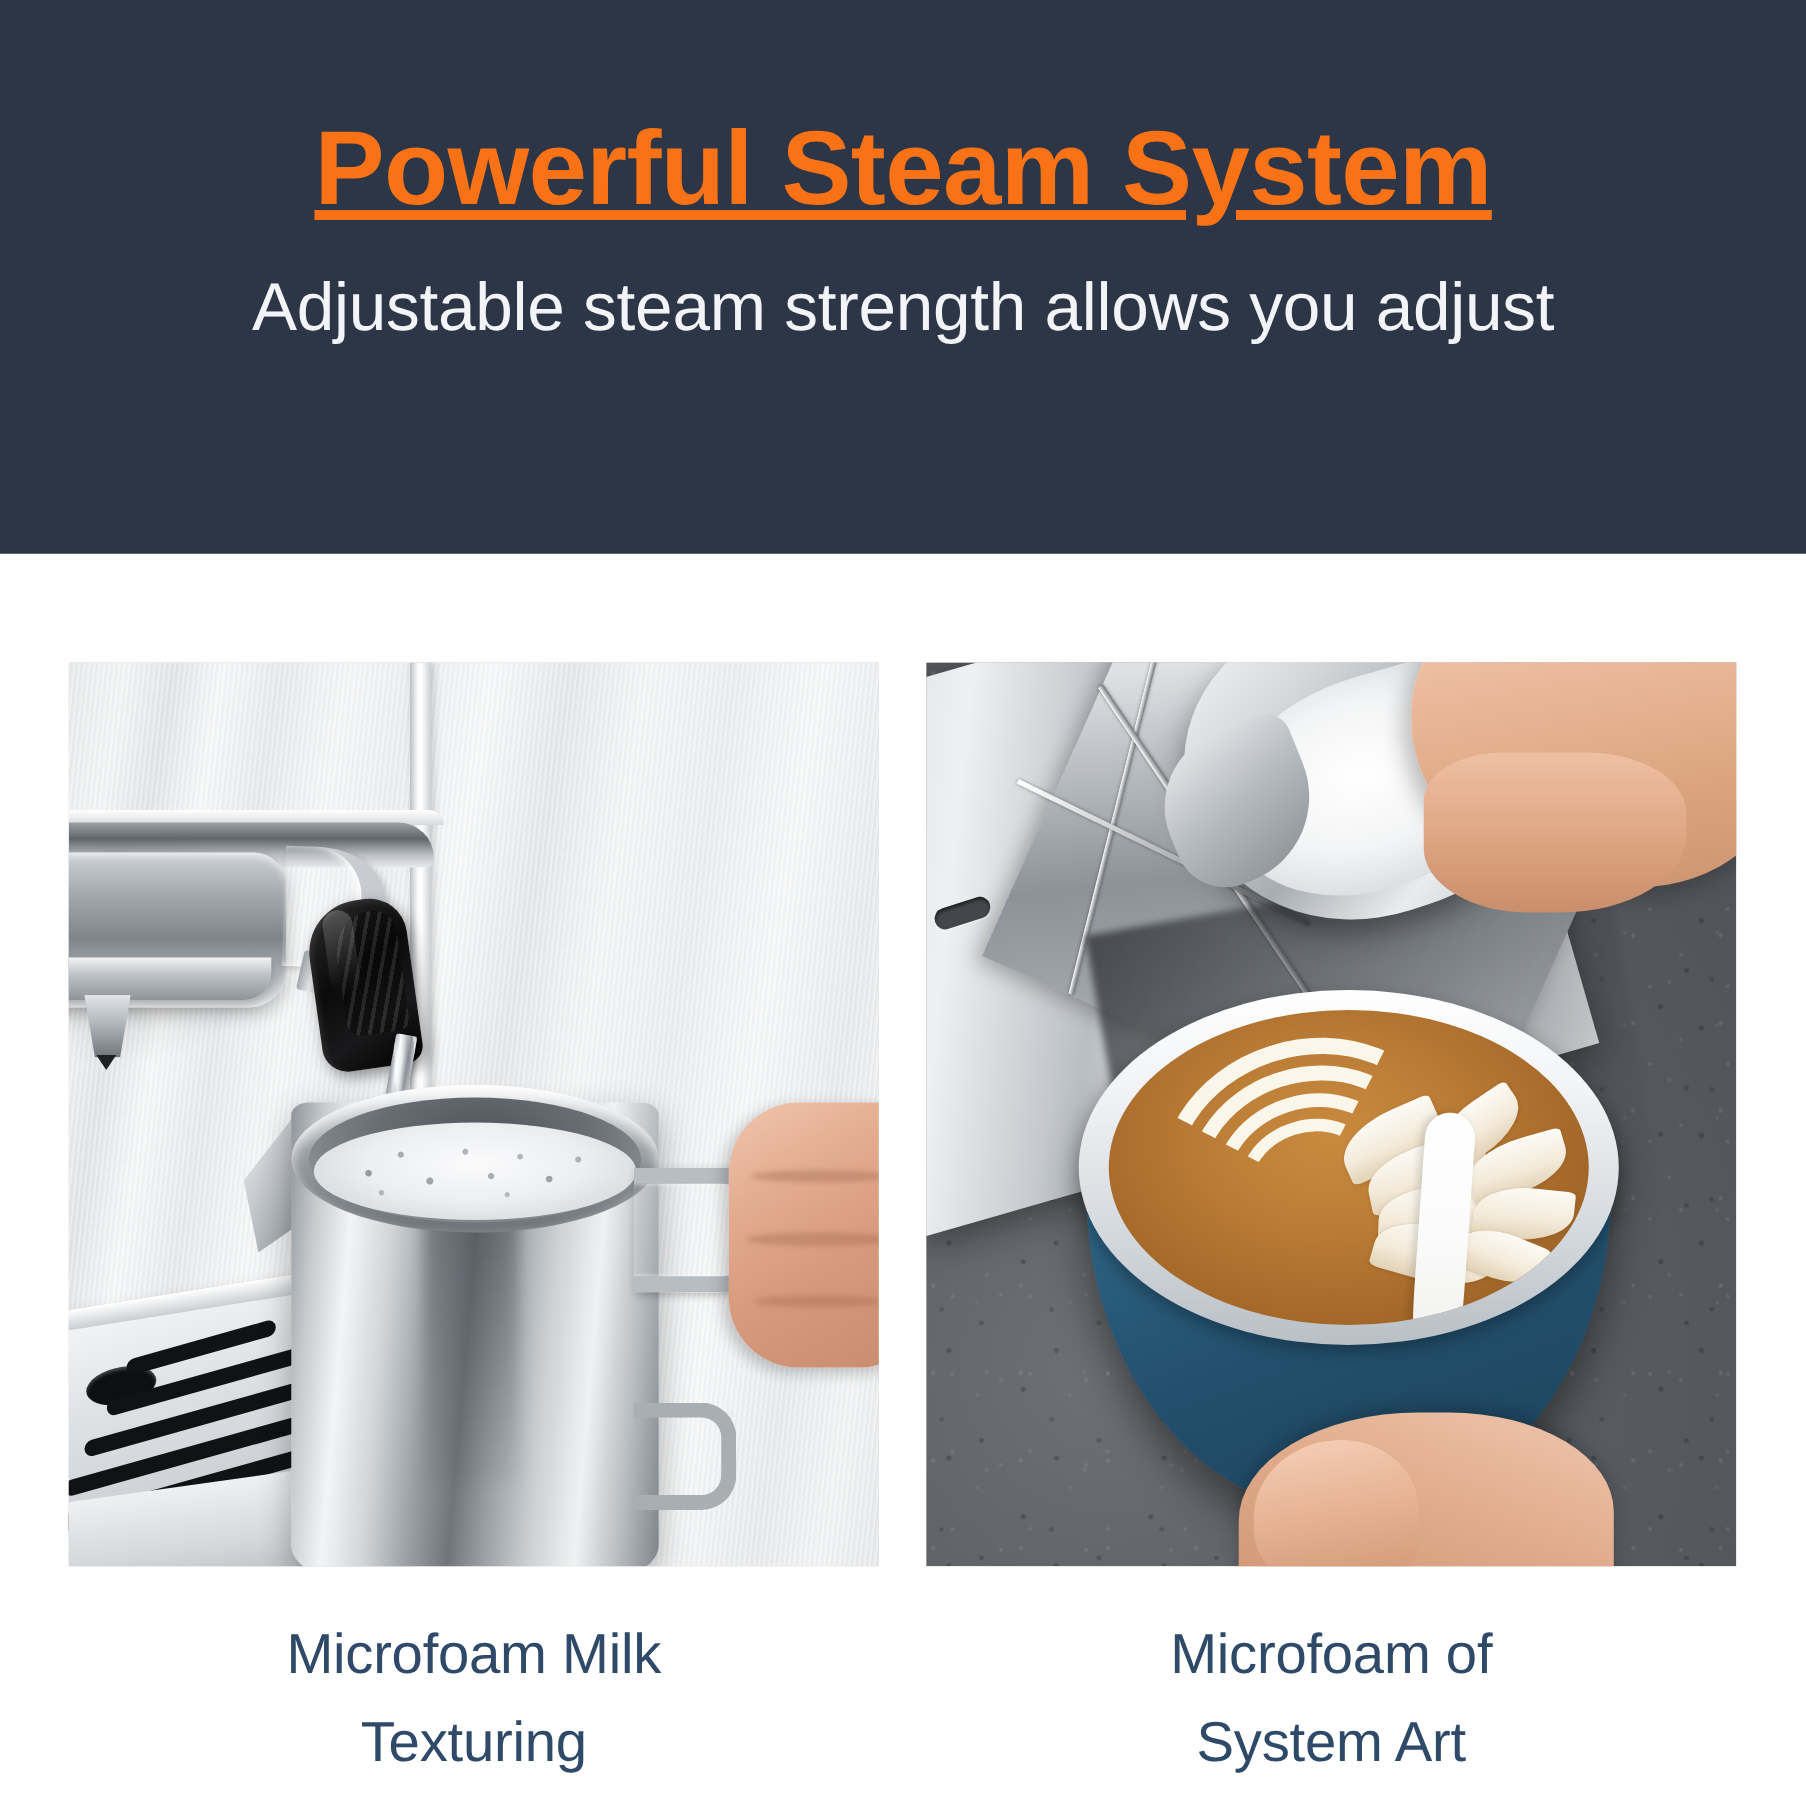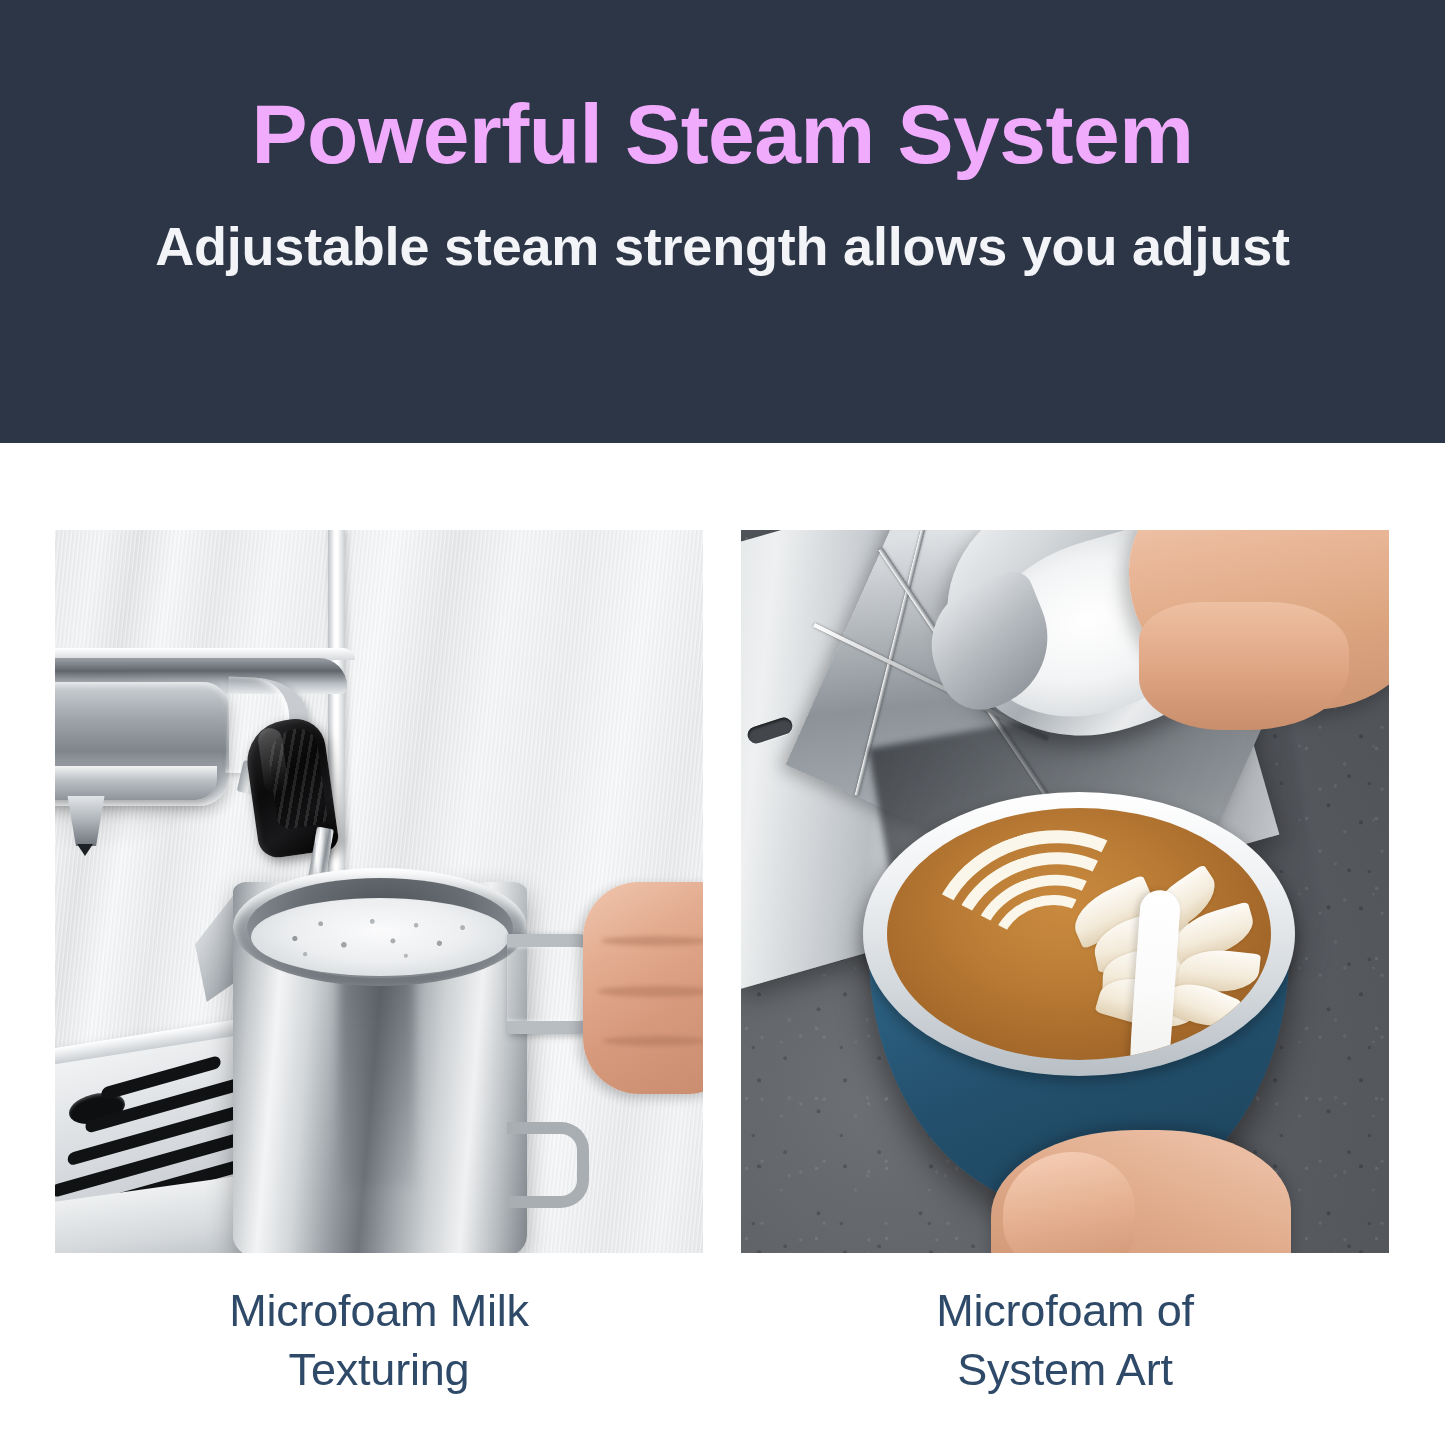--- a/index.html
+++ b/index.html
@@ -31,32 +31,33 @@
     box-sizing: border-box;
     display: flex;
     flex-direction: column;
     align-items: center;
     justify-content: flex-start;
     padding-top: 92px;
   }
   .header-title {
     font-size: 84px;
     font-weight: 700;
-    color: #f0abfc;
+    color: #f97316;
     letter-spacing: -0.5px;
     line-height: 1.0;
     text-align: center;
     margin: 0;
     white-space: nowrap;
+    text-decoration: underline;
   }
   .header-subtitle {
     margin: 0;
     padding-top: 36px;
     font-size: 54px;
-    font-weight: 700;
+    font-weight: 400;
     color: #f2f4f7;
     line-height: 1.28;
     text-align: center;
     letter-spacing: -0.2px;
   }
   .header-subtitle .sub-line { display: block; white-space: nowrap; }
 
   
   .photos {
     position: absolute;
@@ -507,21 +508,21 @@
   }
   .caption {
     width: 648px;
     text-align: center;
     color: #2e4a68;
     font-size: 45px;
     font-weight: 400;
     line-height: 1.3;
     letter-spacing: -0.2px;
   }
-  .caption .cap-line { display: block; }
+  .caption .cap-line { display: block; margin-top: 12px; }
 </style>
 </head>
 <body>
 
 <div class="page">
 
   <div class="header">
     <h1 class="header-title">Powerful Steam System</h1>
     <p class="header-subtitle">
       <span class="sub-line">Adjustable steam strength allows you adjust</span>

